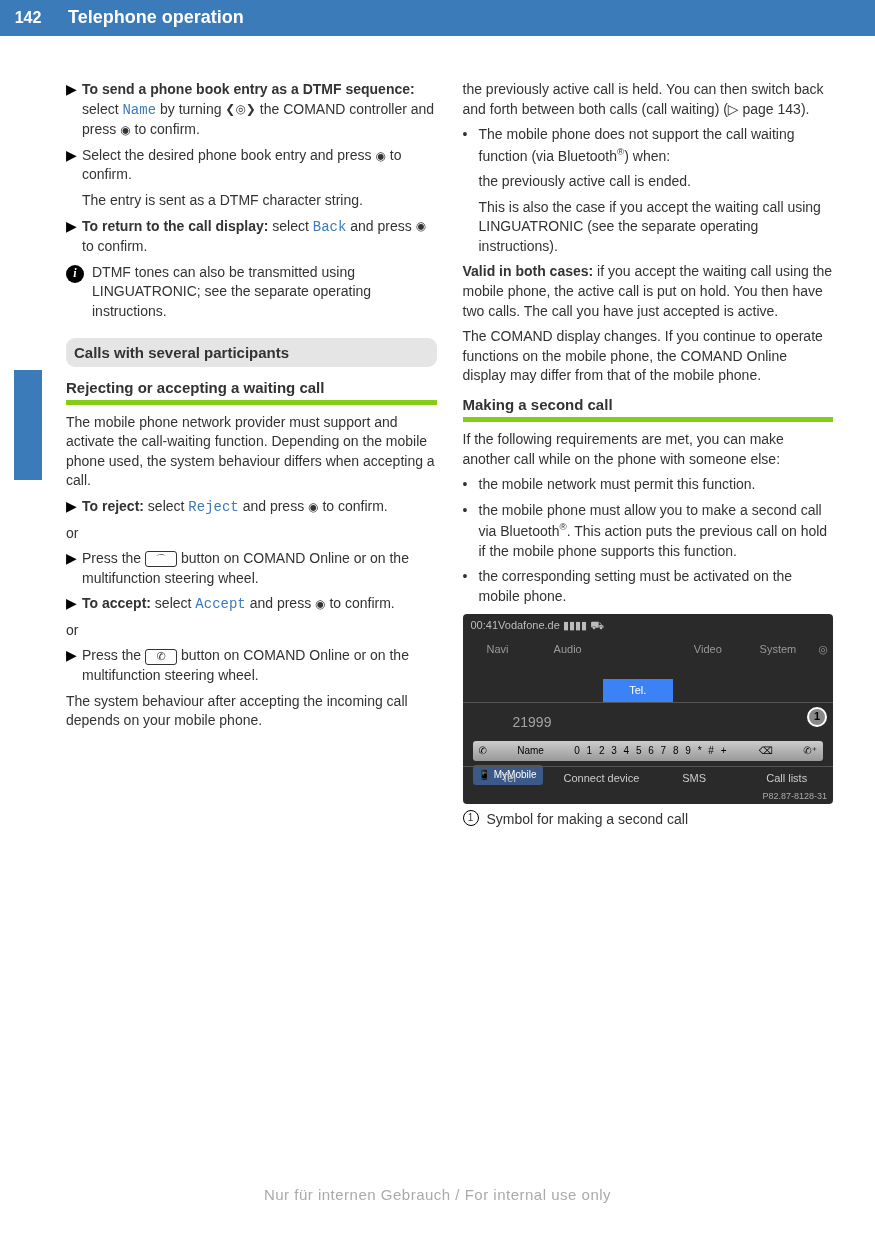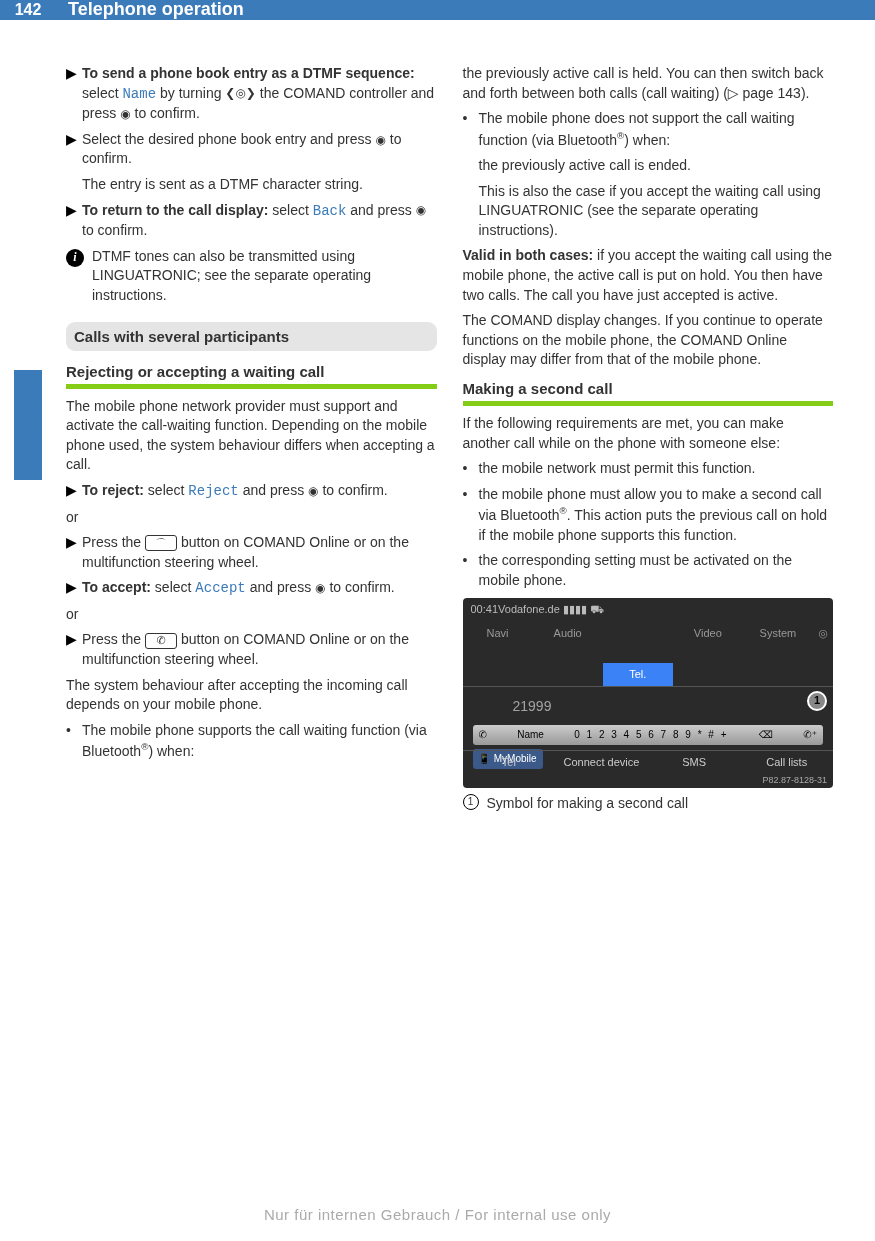--- a/index.html
+++ b/index.html
@@ -9,21 +9,21 @@
     line-height: 1.4;
     color: #333;
     width: 875px;
     height: 1241px;
     position: relative;
     background: #fff;
   }
   .header {
     display: flex;
     align-items: stretch;
-    height: 20px;
+    height: 36px;
   }
   .pagenum {
     background: #3b7bba;
     color: #fff;
     display: flex;
     align-items: center;
     justify-content: center;
     font-weight: bold;
     font-size: 16px;
     width: 56px;
@@ -261,21 +261,21 @@
     border: 1px solid #000;
     border-radius: 50%;
     display: flex;
     align-items: center;
     justify-content: center;
     font-size: 10px;
     flex-shrink: 0;
   }
   .footer {
     position: absolute;
-    bottom: 16px;
+    bottom: 36px;
     left: 0;
     right: 0;
     text-align: center;
     color: #aaa;
     font-size: 15px;
     letter-spacing: 0.5px;
   }
   sup { font-size: 0.7em; }
 </style>
 </head>
@@ -348,23 +348,20 @@
     <p class="or">or</p>
     <div class="step">
       <span class="tri">▶</span>
       <span class="body">
         <span>Press the </span><span class="btnbox">✆</span><span> button on COMAND Online or on the multifunction steering wheel.</span>
       </span>
     </div>
 
     <p>The system behaviour after accepting the incoming call depends on your mobile phone.</p>
 
-    <div class="bullet">
-      <span>The mobile phone supports the call waiting function (via Bluetooth<sup>®</sup>) when:</span>
-    </div>
 
   </div>
 
   <div class="col">
 
     <p class="sub" style="margin-left:0">the previously active call is held. You can then switch back and forth between both calls (call waiting) (▷ page 143).</p>
 
     <div class="bullet">
       <span>The mobile phone does not support the call waiting function (via Bluetooth<sup>®</sup>) when:</span>
     </div>

